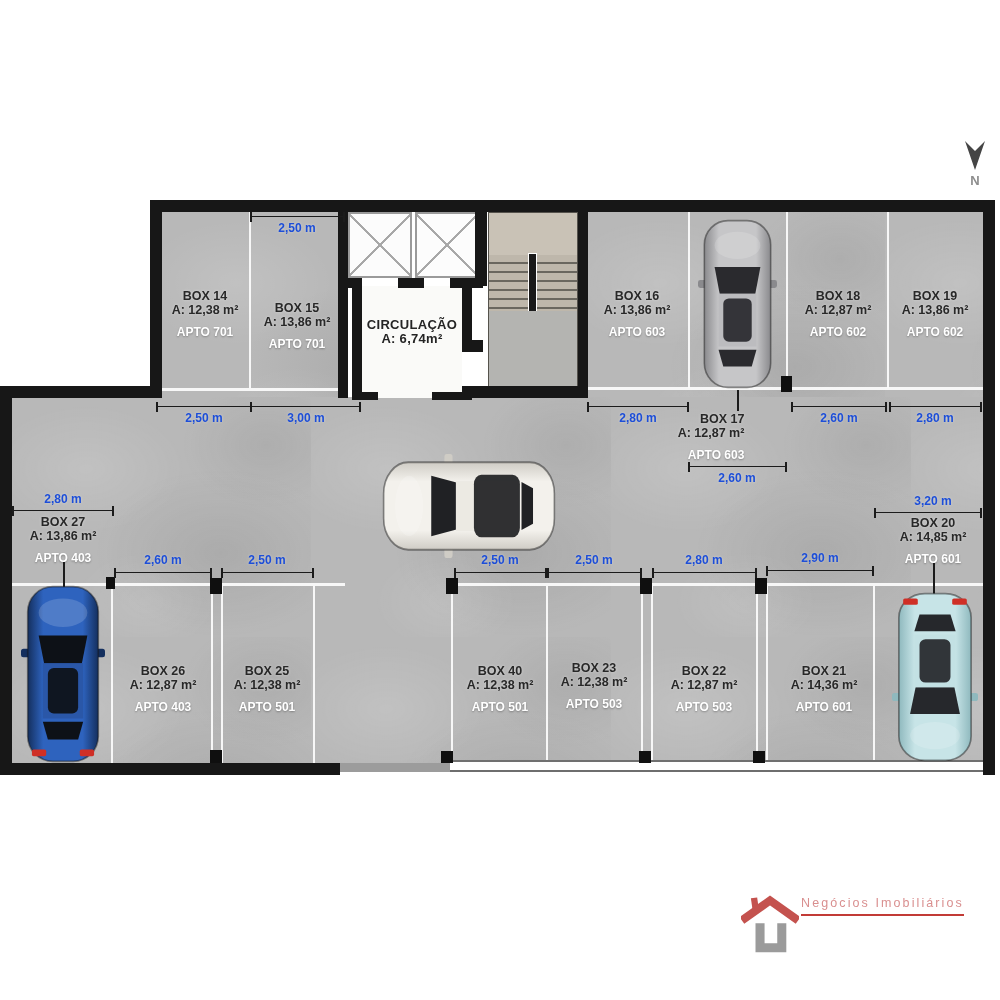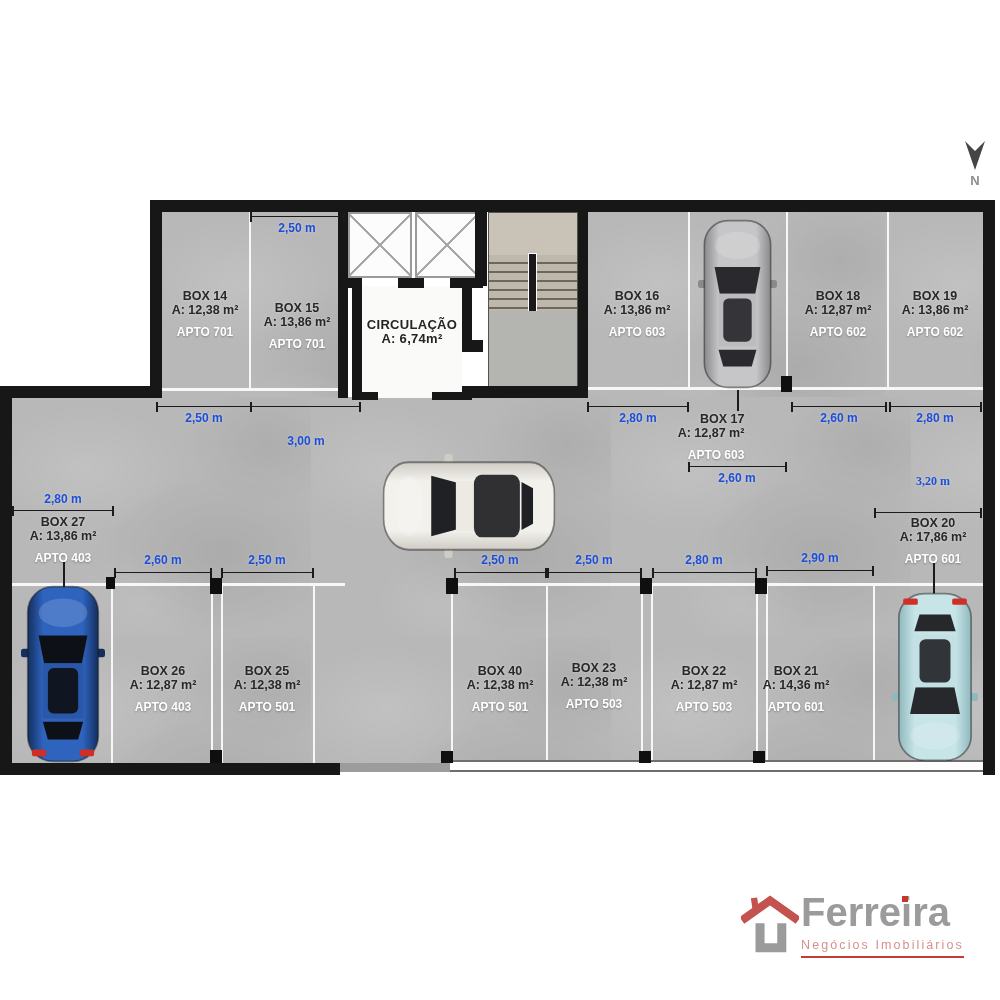--- a/index.html
+++ b/index.html
@@ -77,21 +77,20 @@
     <div class="north-n">N</div>
   </div>
 
   <div class="logo">
     <svg class="logo-house" viewBox="0 0 64 66">
       <rect x="12" y="3" width="7" height="16" fill="#c4524e" transform="rotate(-8 15 11)"></rect>
       <path d="M1,28 L32,6 L63,28" fill="none" stroke="#c4524e" stroke-width="9"></path>
       <path d="M21,31 L21,58 L45,58 L45,31" fill="none" stroke="#9b9b9b" stroke-width="10"></path>
     </svg>
     <div class="logo-text">
-      <div class="logo-title"><span style="color: rgb(155, 155, 155);">Ferreira</span><span class="idot"></span></div>
       <div class="logo-sub" style="color: rgb(217, 143, 143);">Negócios Imobiliários</div>
       <div class="logo-underline" style="background: rgb(194, 59, 54);"></div>
     </div>
   </div>
 <div class="floor" style="left: 161px; top: 211px; width: 184px; height: 187px;"></div>
     <div class="floor" style="left: 585px; top: 211px; width: 398px; height: 187px;"></div>
     <div class="floor" style="left: 11px; top: 397px; width: 972px; height: 366px;"></div>
     <div class="floor-dark" style="left: 337px; top: 763px; width: 113px; height: 9px;"></div>
     <div class="open-edge" style="left: 450px; top: 760px; width: 533px; height: 12px;"></div>
     <div class="sl" style="left: 249px; top: 212px; width: 2px; height: 176px;"></div>
@@ -172,21 +171,21 @@
       <div class="box-area">A: 12,87 m²</div>
       <div class="apto">APTO 603</div>
     </div>
     <div class="box-label" style="left: 63px; top: 516px;">
       <div class="box-title">BOX 27</div>
       <div class="box-area">A: 13,86 m²</div>
       <div class="apto">APTO 403</div>
     </div>
     <div class="box-label" style="left: 933px; top: 517px;">
       <div class="box-title">BOX 20</div>
-      <div class="box-area">A: 17,86 m²</div>
+      <div class="box-area">A: 14,85 m²</div>
       <div class="apto">APTO 601</div>
     </div>
     <div class="box-label" style="left: 163px; top: 665px;">
       <div class="box-title">BOX 26</div>
       <div class="box-area">A: 12,87 m²</div>
       <div class="apto">APTO 403</div>
     </div>
     <div class="box-label" style="left: 267px; top: 665px;">
       <div class="box-title">BOX 25</div>
       <div class="box-area">A: 12,38 m²</div>
@@ -200,43 +199,43 @@
     <div class="box-label" style="left: 594px; top: 662px; text-align: right;">
       <div class="box-title">BOX 23</div>
       <div class="box-area">A: 12,38 m²</div>
       <div class="apto">APTO 503</div>
     </div>
     <div class="box-label" style="left: 704px; top: 665px;">
       <div class="box-title">BOX 22</div>
       <div class="box-area">A: 12,87 m²</div>
       <div class="apto">APTO 503</div>
     </div>
-    <div class="box-label" style="left: 796px; top: 665px;">
+    <div class="box-label" style="left: 824px; top: 665px;">
       <div class="box-title">BOX 21</div>
       <div class="box-area">A: 14,36 m²</div>
       <div class="apto">APTO 601</div>
     </div>
     <div class="dim-line" style="left: 251px; top: 216px; width: 93px; height: 0px;"></div>
     <div class="dim-label" style="left: 297px; top: 221px;">2,50 m</div>
     <div class="dim-line" style="left: 157px; top: 406px; width: 94px; height: 0px;"></div>
     <div class="dim-label" style="left: 204px; top: 411px;">2,50 m</div>
     <div class="dim-line" style="left: 251px; top: 406px; width: 109px; height: 0px;"></div>
-    <div class="dim-label" style="left: 306px; top: 434px;">3,00 m</div>
+    <div class="dim-label" style="left: 306px; top: 411px;">3,00 m</div>
     <div class="dim-line" style="left: 588px; top: 406px; width: 100px; height: 0px;"></div>
     <div class="dim-label" style="left: 638px; top: 411px;">2,80 m</div>
     <div class="dim-line" style="left: 792px; top: 406px; width: 94px; height: 0px;"></div>
     <div class="dim-label" style="left: 839px; top: 411px;">2,60 m</div>
     <div class="dim-line" style="left: 890px; top: 406px; width: 91px; height: 0px;"></div>
     <div class="dim-label" style="left: 935px; top: 411px;">2,80 m</div>
     <div class="dim-line" style="left: 689px; top: 466px; width: 97px; height: 0px;"></div>
     <div class="dim-label" style="left: 737px; top: 471px;">2,60 m</div>
     <div class="dim-line" style="left: 13px; top: 510px; width: 100px; height: 0px;"></div>
     <div class="dim-label" style="left: 63px; top: 492px;">2,80 m</div>
     <div class="dim-line" style="left: 875px; top: 512px; width: 106px; height: 0px;"></div>
-    <div class="dim-label" style="left: 933px; top: 474px; font-family: Liberation Serif, serif;">3,20 m</div>
+    <div class="dim-label" style="left: 933px; top: 494px;">3,20 m</div>
     <div class="dim-line" style="left: 115px; top: 572px; width: 96px; height: 0px;"></div>
     <div class="dim-label" style="left: 163px; top: 553px;">2,60 m</div>
     <div class="dim-line" style="left: 222px; top: 572px; width: 91px; height: 0px;"></div>
     <div class="dim-label" style="left: 267px; top: 553px;">2,50 m</div>
     <div class="dim-line" style="left: 455px; top: 572px; width: 91px; height: 0px;"></div>
     <div class="dim-label" style="left: 500px; top: 553px;">2,50 m</div>
     <div class="dim-line" style="left: 548px; top: 572px; width: 93px; height: 0px;"></div>
     <div class="dim-label" style="left: 594px; top: 553px;">2,50 m</div>
     <div class="dim-line" style="left: 653px; top: 572px; width: 103px; height: 0px;"></div>
     <div class="dim-label" style="left: 704px; top: 553px;">2,80 m</div>

